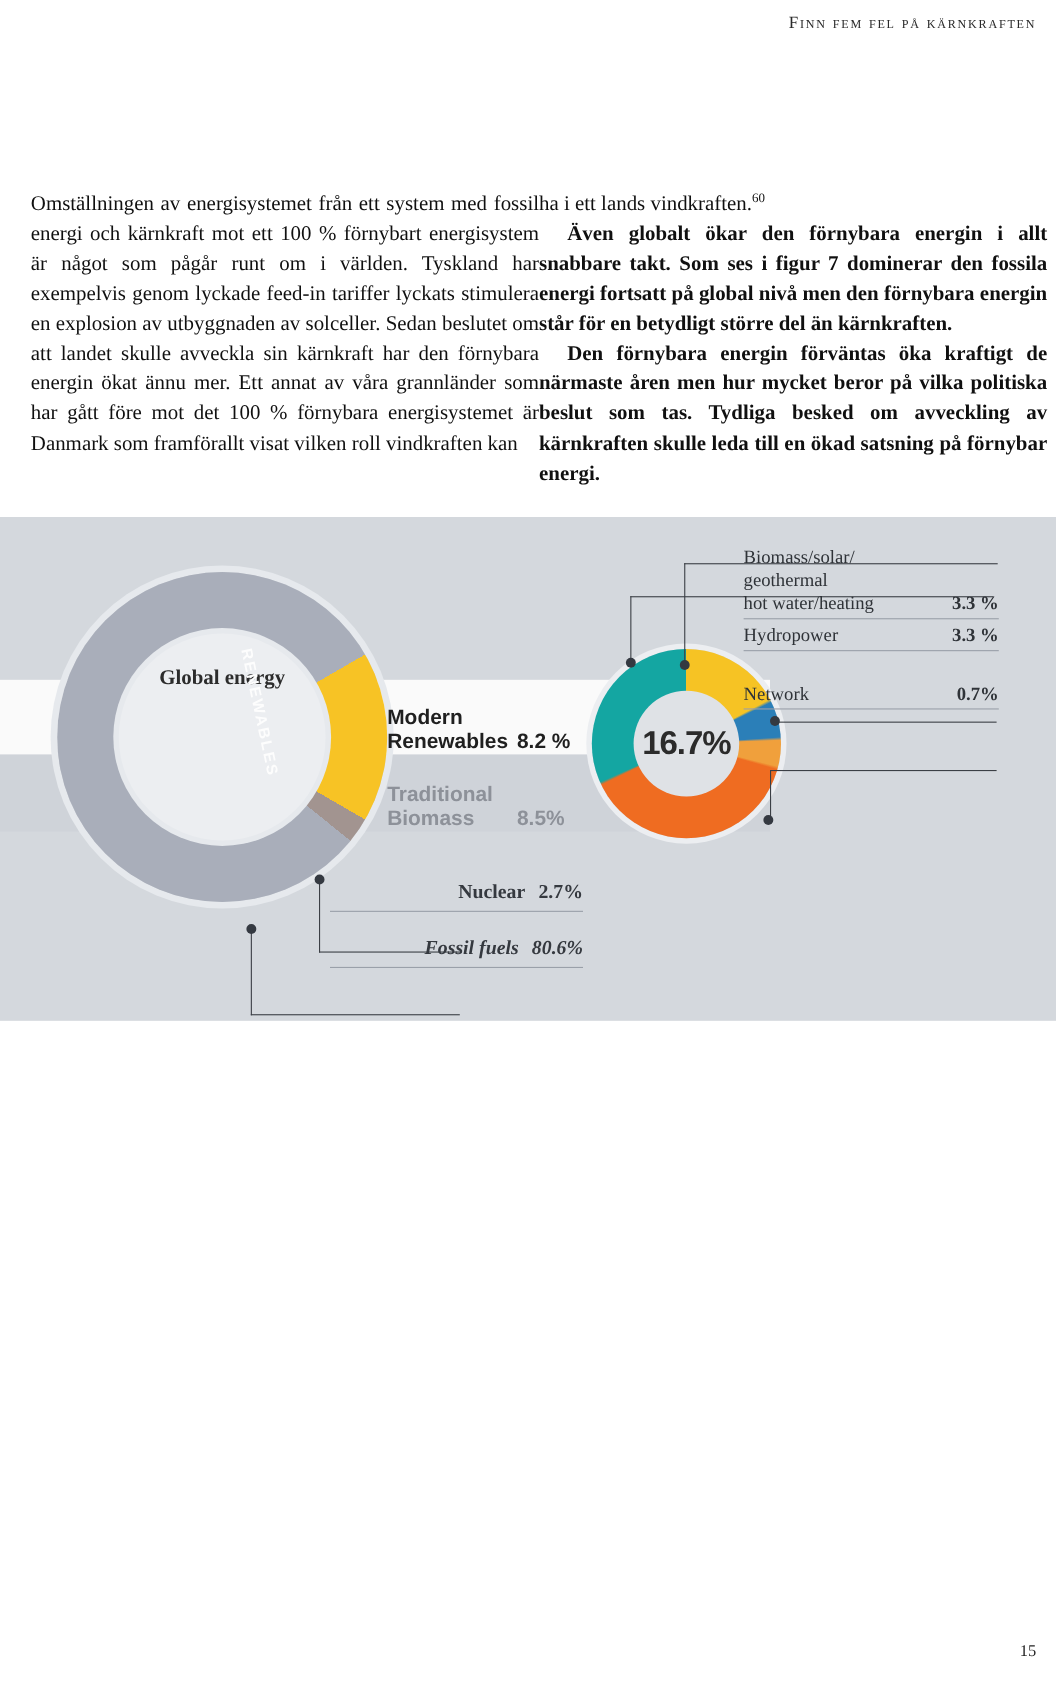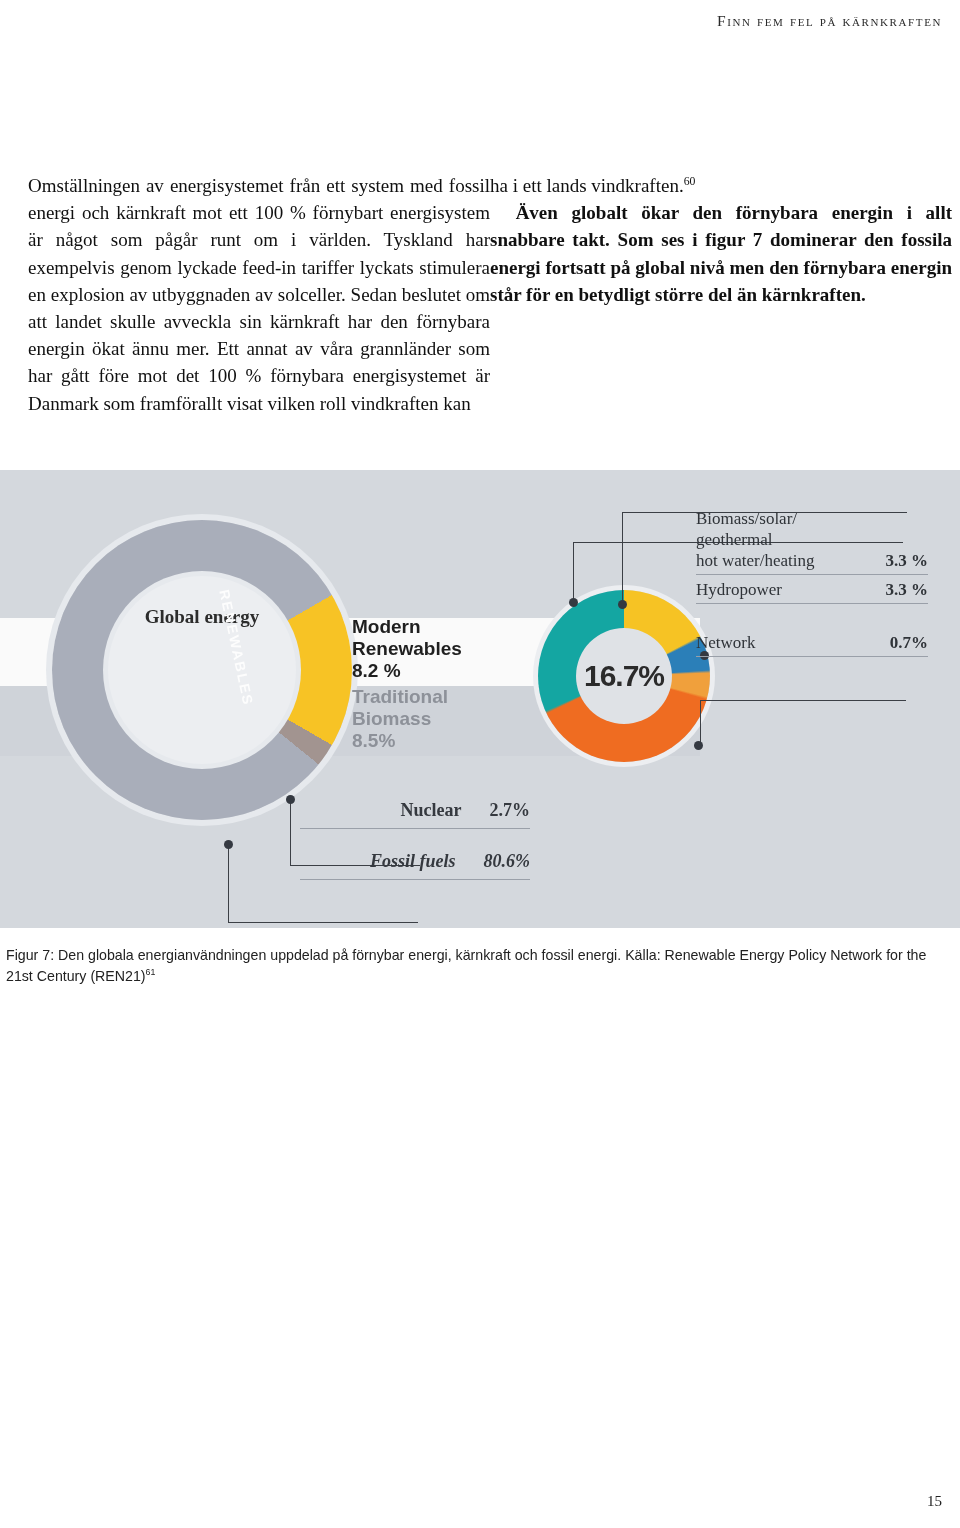--- a/index.html
+++ b/index.html
@@ -106,48 +106,48 @@
   }
   .donut-small-label{
     position:absolute;left:538px;top:120px;width:172px;height:172px;
     display:flex;align-items:center;justify-content:center;z-index:3;
     font-family:"Liberation Sans", sans-serif;
     font-weight:bold;font-size:30px;color:#2b2b2b;letter-spacing:-1px;
   }
 
   
   .mid-rows{position:absolute;left:352px;top:146px;width:190px;}
-  .mid-row{height:70px;display:flex;align-items:flex-start;flex-direction:column;}
+  .mid-row{height:70px;display:flex;align-items:flex-end;}
   .mid-name{
     font-family:"Liberation Sans", sans-serif;
     font-weight:bold;font-size:19px;line-height:22px;
     width:118px;
   }
   .mid-val{
     font-family:"Liberation Sans", sans-serif;
     font-weight:bold;font-size:19px;
   }
   .mid-row.dark .mid-name,.mid-row.dark .mid-val{color:#1f1f1f;}
   .mid-row.muted .mid-name,.mid-row.muted .mid-val{color:#8d9199;}
 
   
   .bot-rows{position:absolute;left:300px;top:330px;width:230px;}
   .bot-row{
-    display:flex;justify-content:flex-end;align-items:baseline;gap:28px;
+    display:flex;justify-content:flex-end;align-items:baseline;gap:12px;
     border-bottom:1px solid #9aa0a9;
     padding-bottom:2px;height:26px;
   }
   .bot-row + .bot-row{margin-top:22px;font-style:italic;}
   .bot-row span{
     font-family:"Liberation Serif", serif;
     font-size:18px;color:#35393f;font-weight:bold;
   }
 
   
-  .leg{position:absolute;left:696px;top:22px;width:232px;margin-top:12px;}
+  .leg{position:absolute;left:676px;top:22px;width:232px;}
   .leg-row{
     border-bottom:1px solid #9aa0a9;
     padding:4px 0 3px 0;
     display:flex;align-items:flex-end;justify-content:space-between;gap:8px;
   }
   .leg-row.sp{margin-top:24px;}
   .leg-name{
     font-family:"Liberation Serif", serif;
     font-size:17px;line-height:21px;color:#2f3338;
   }
@@ -181,20 +181,21 @@
 
   <div class="runhead">Finn fem fel på kärnkraften</div>
 
   <div class="cols">
     <div class="col">
       <p>Omställningen av energisystemet från ett system med fossil energi och kärnkraft mot ett 100 % förnybart energisystem är något som pågår runt om i världen. Tyskland har exempelvis genom lyckade feed-in tariffer lyckats stimulera en explosion av utbyggnaden av solceller. Sedan beslutet om att landet skulle avveckla sin kärnkraft har den förnybara energin ökat ännu mer. Ett annat av våra grannländer som har gått före mot det 100 % förnybara energisystemet är Danmark som framförallt visat vilken roll vindkraften kan</p>
     </div>
     <div class="col">
       <p><span>ha i ett lands vindkraften.</span><sup>60</sup></p>
       <p class="indent">Även globalt ökar den förnybara energin i allt snabbare takt. Som ses i figur 7 dominerar den fossila energi fortsatt på global nivå men den förnybara energin står för en betydligt större del än kärnkraften.</p>
+      <p class="indent">Den förnybara energin förväntas öka kraftigt de närmaste åren men hur mycket beror på vilka politiska beslut som tas. Tydliga besked om avveckling av kärnkraften skulle leda till en ökad satsning på förnybar energi.</p>
     </div>
   </div>
 
   <div class="figure">
 
     <div class="band white" style="top:148px;height:68px;left:0;width:700px;"></div>
     <div class="band gray" style="top:216px;height:70px;left:0;width:700px;"></div>
 
     <div class="donut-big"></div>
     <div class="donut-big-label" style="left:52px;width:300px;">Global energy</div>
@@ -273,19 +274,16 @@
 
 
       <div class="leg-row sp">
         <div class="leg-name">Network</div>
         <div class="leg-val">0.7%</div>
       </div>
     </div>
 
   </div>
 
-  <div class="caption">
-    <span>Figur 7: Den globala energianvändningen uppdelad på förnybar energi, kärnkraft och fossil energi. Källa: Renewable Energy Policy Network for the 21st Century (REN21)</span><sup>61</sup>
-  </div>
 
   <div class="folio">15</div>
 
 </div>
 
 </body></html>

